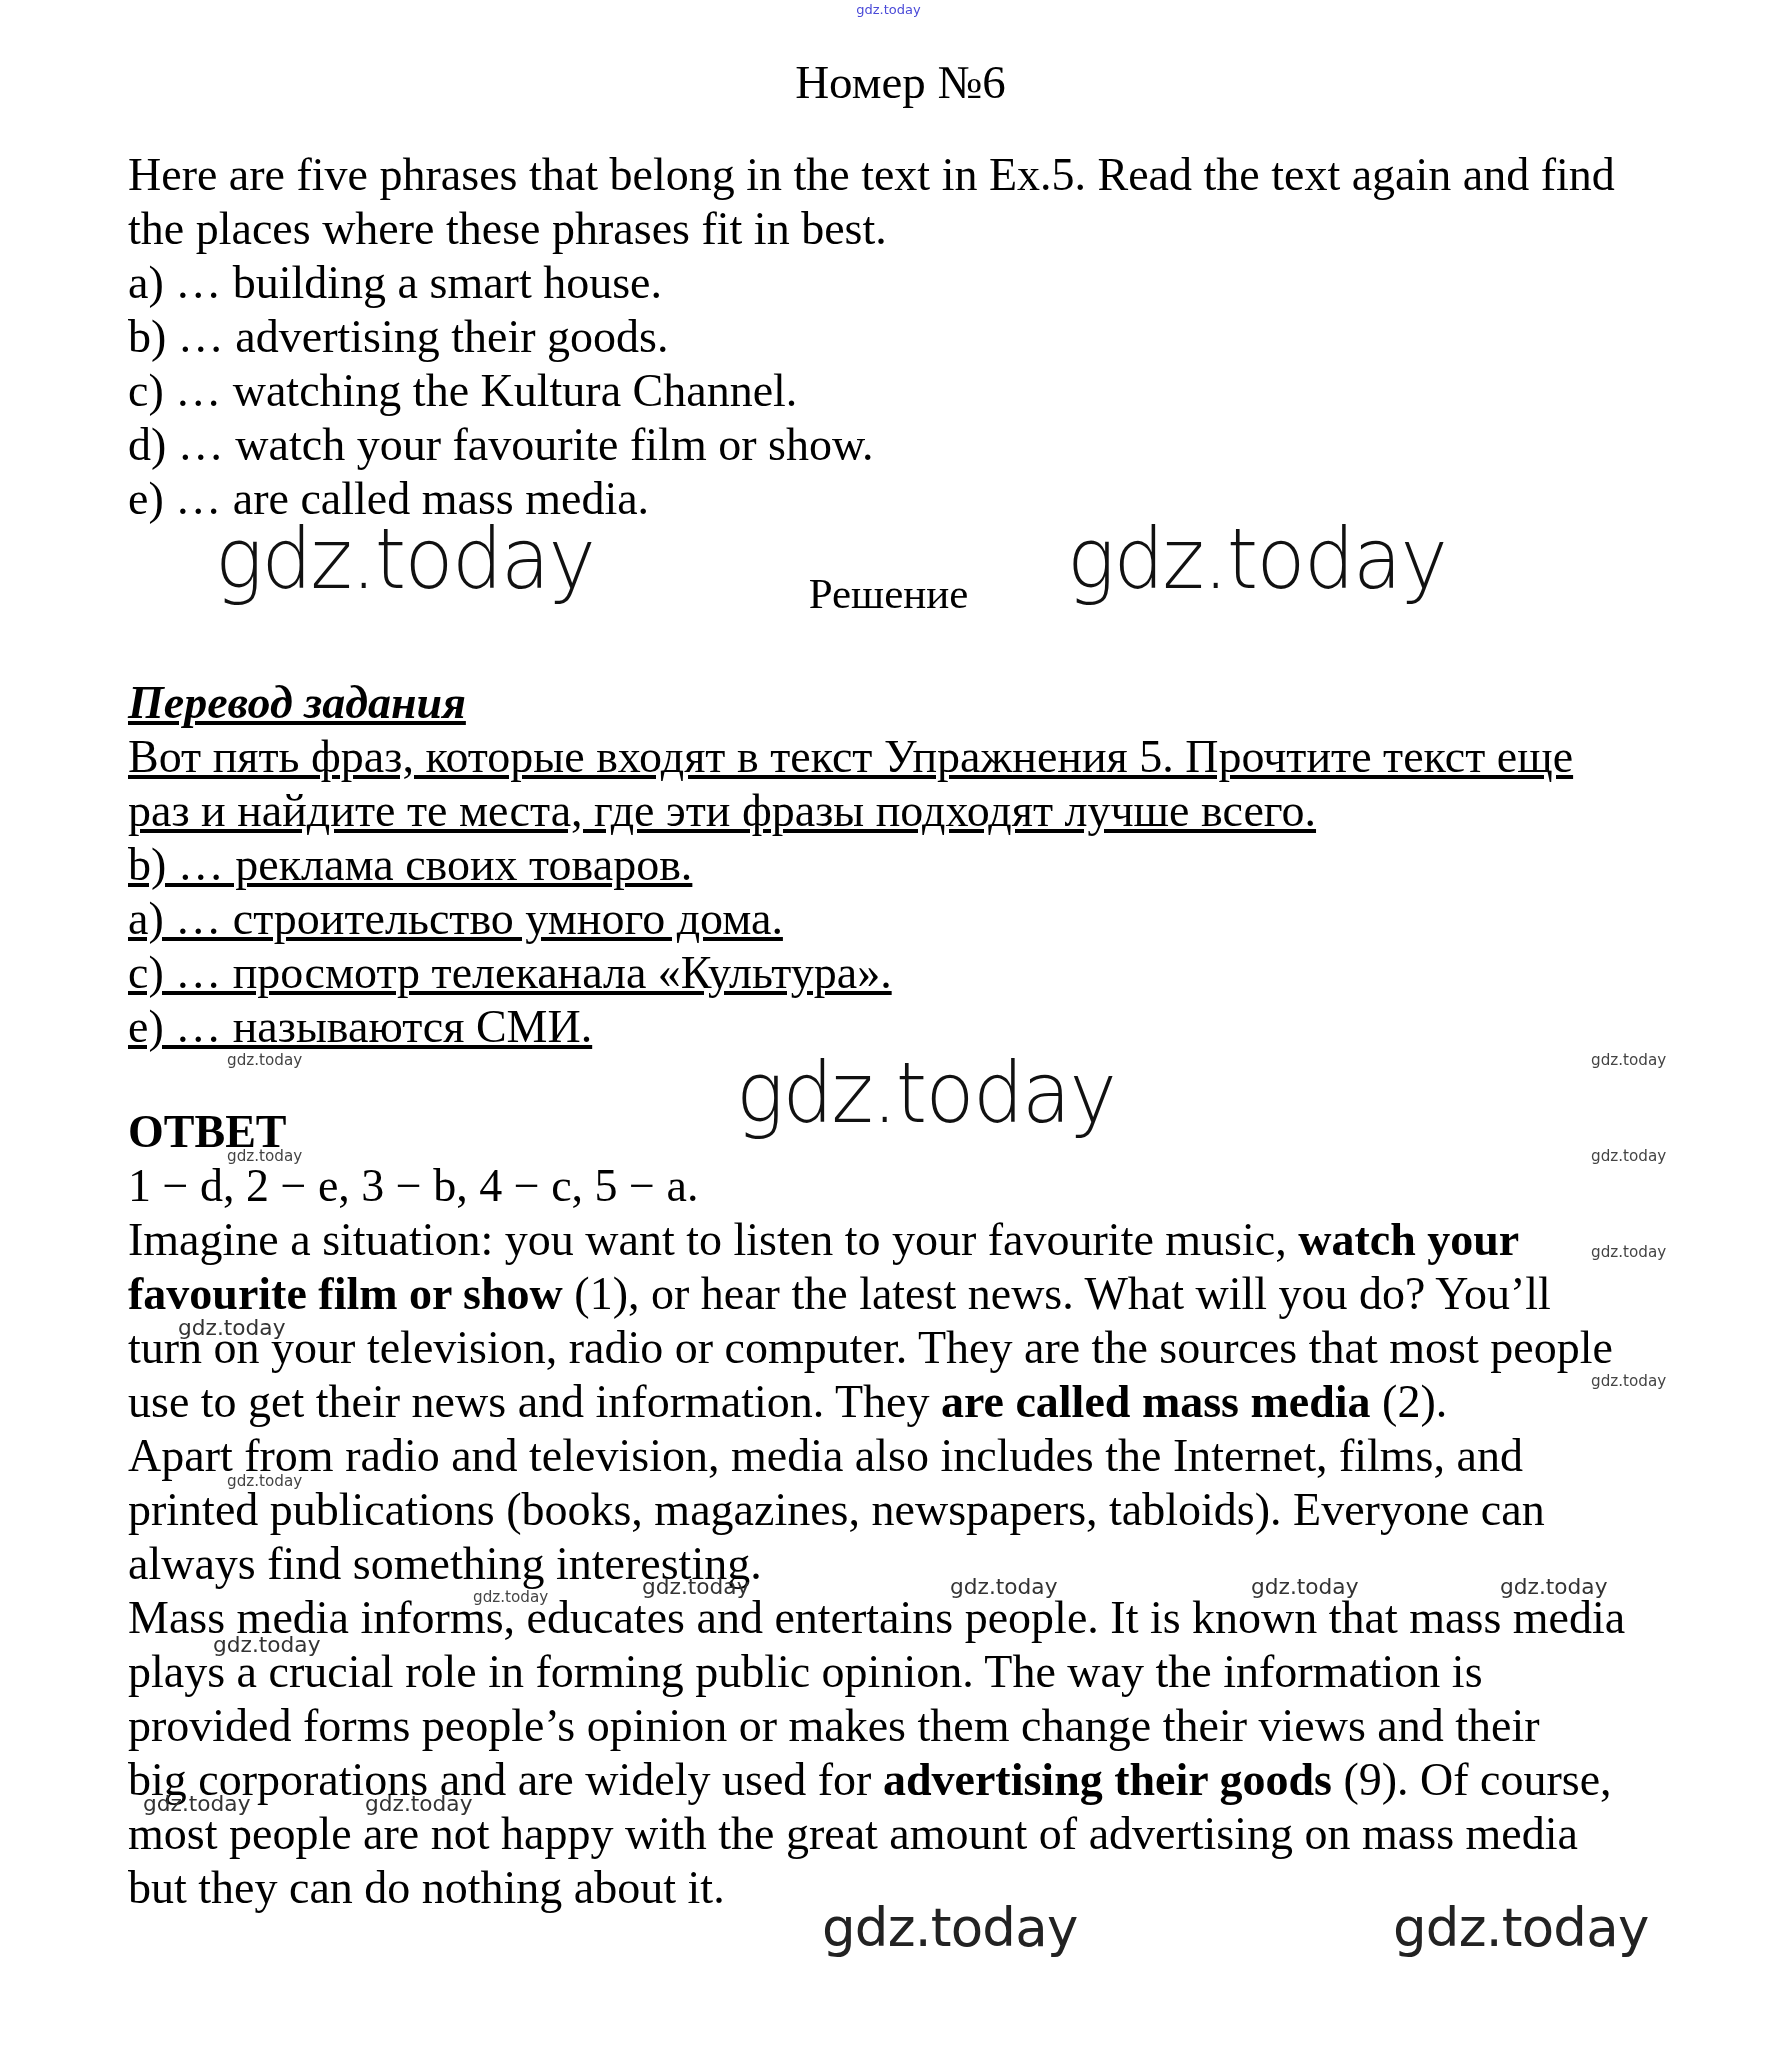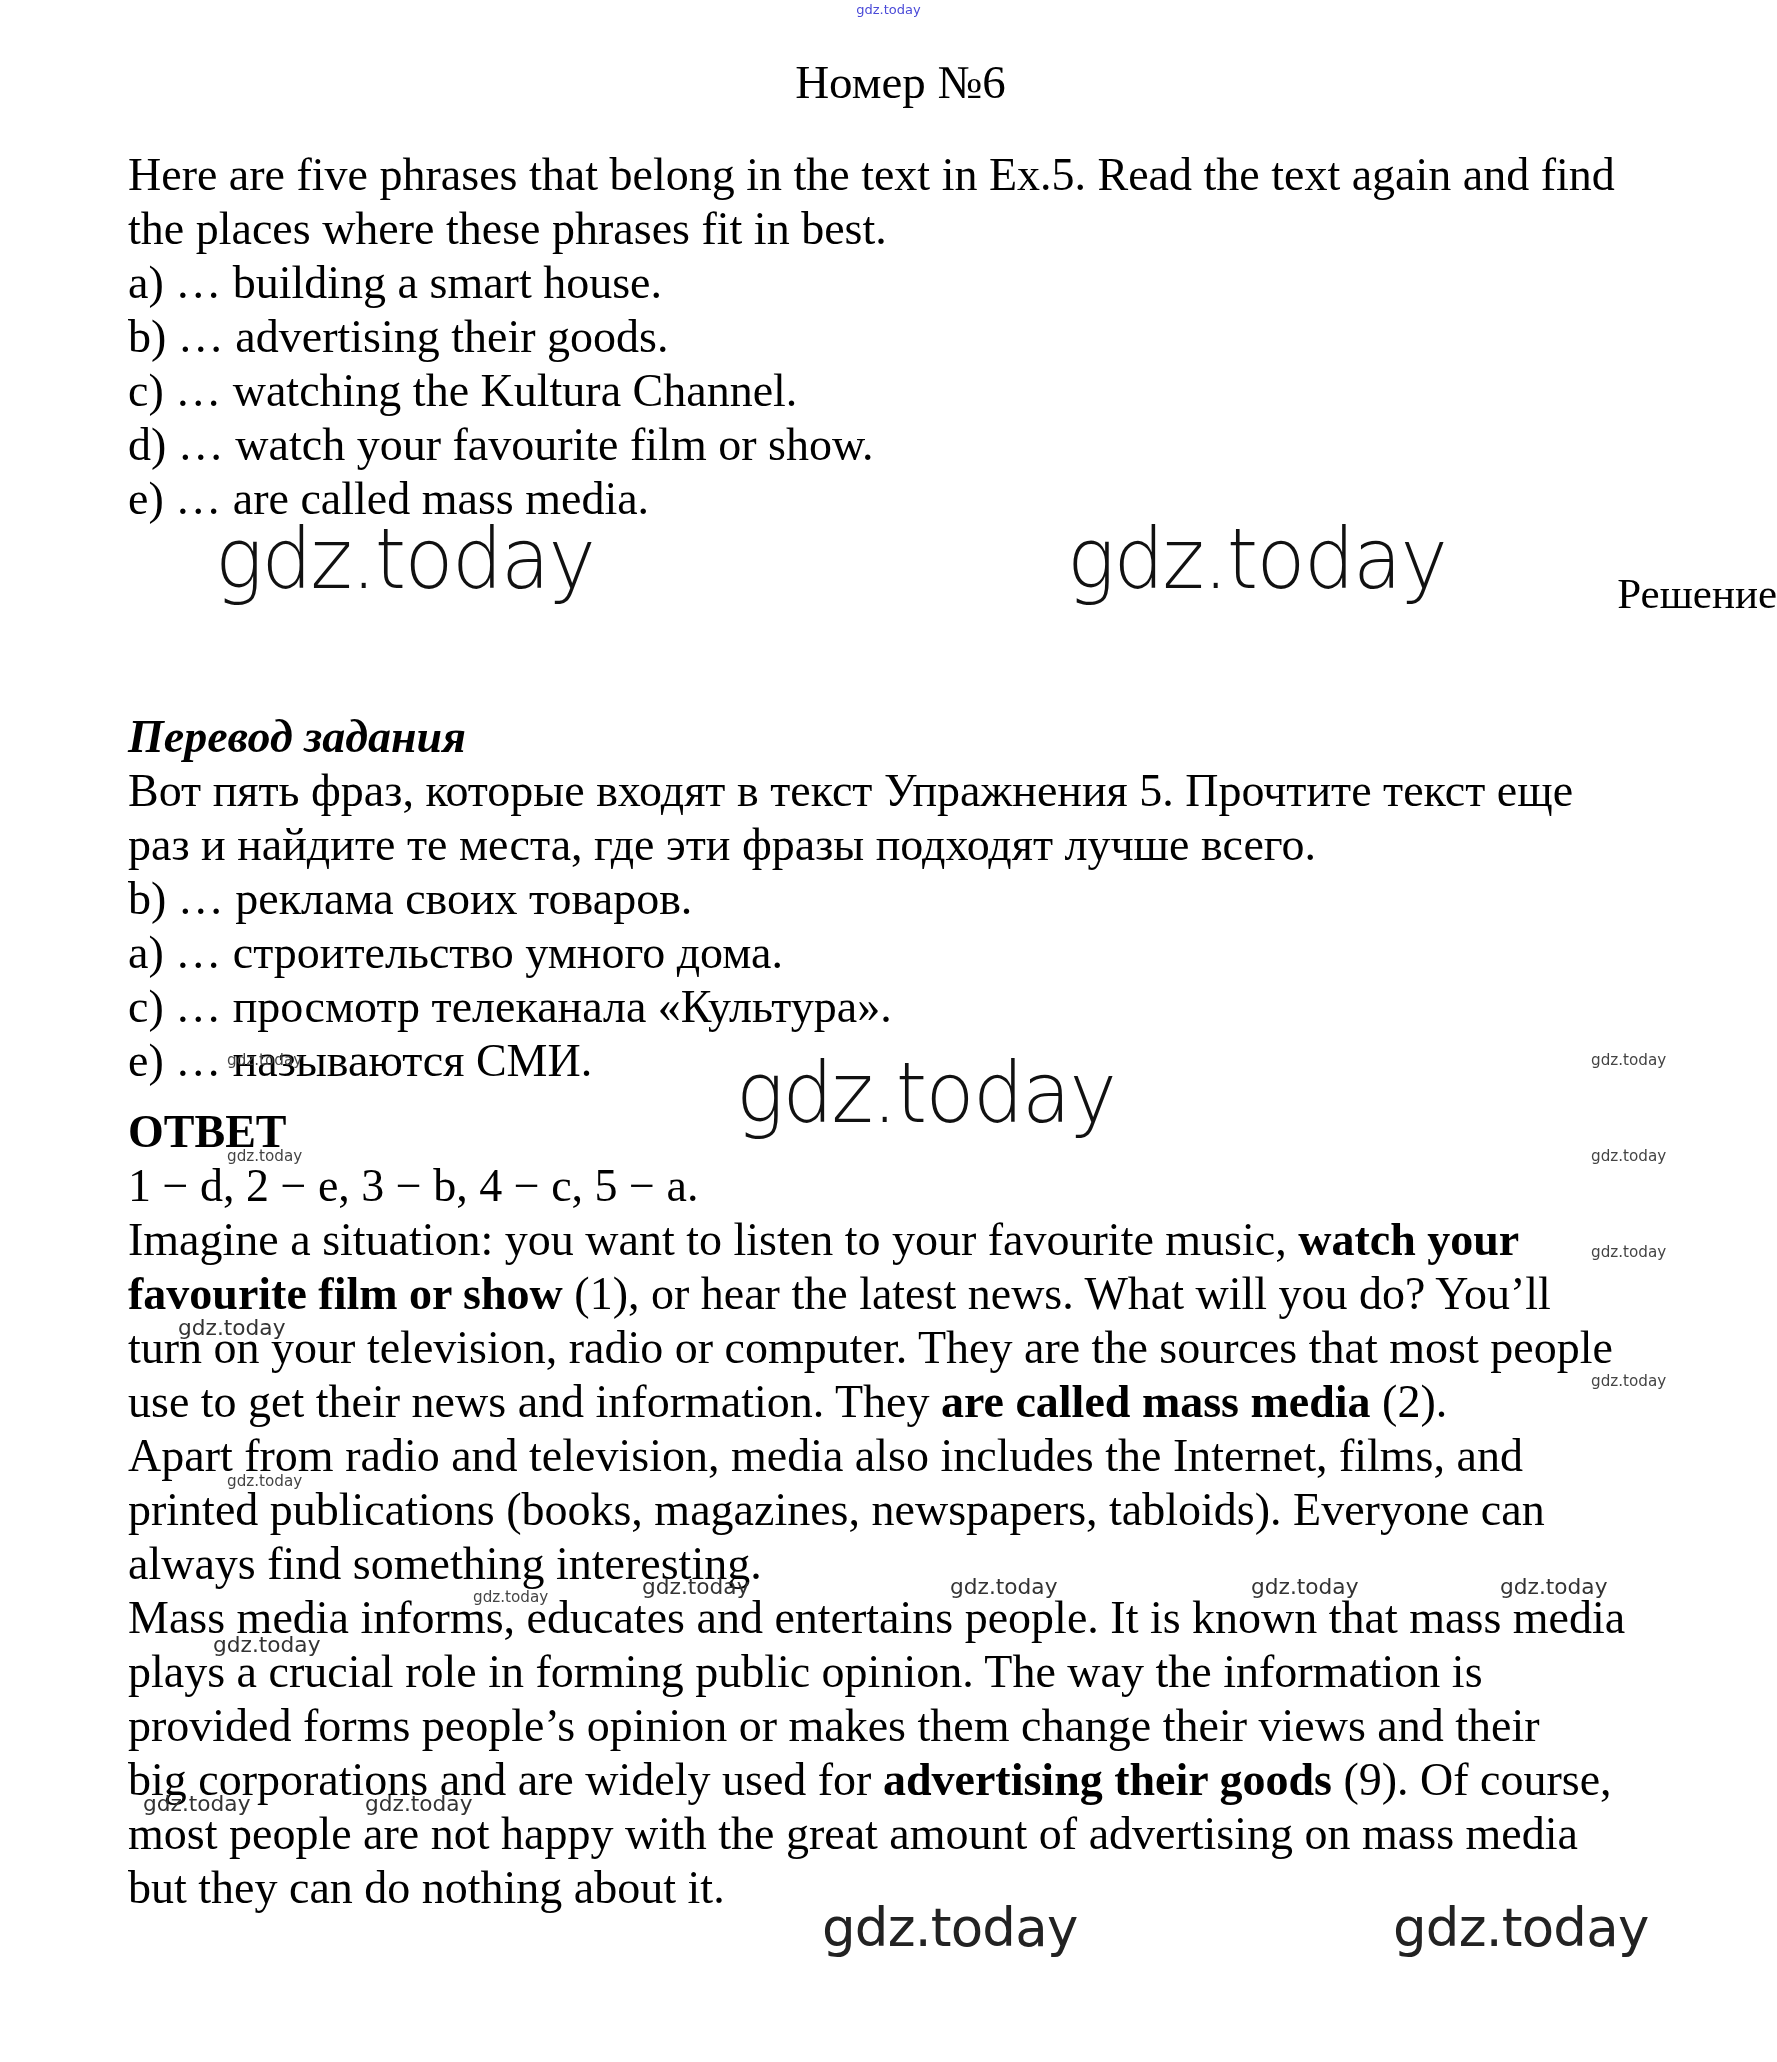--- a/index.html
+++ b/index.html
@@ -13,21 +13,21 @@
   }
   .title {
     position: absolute; top: 50px; left: 12px; width: 1777px; text-align: center;
     font-size: 47px; line-height: 64px;
   }
   .block { position: absolute; left: 104px; width: 1588px; font-size: 46px; line-height: 54px; }
   .line { white-space: nowrap; height: 54px; margin-left: 24px; }
   .b { font-weight: bold; }
   .heading-it { font-weight: bold; font-style: italic; }
   .solution-label {
-    position: absolute; top: 569px; left: 0; width: 1777px; text-align: right; font-size: 43px;
+    position: absolute; top: 569px; left: 0; width: 1777px; text-align: center; font-size: 43px;
   }
   .wm-big {
     position: absolute; font-family: "DejaVu Sans", sans-serif; font-weight: 200; color: #111;
     font-size: 80px; letter-spacing: -1.6px; transform: scaleY(1.05);
   }
   .wm-mid {
     position: absolute; font-family: "DejaVu Sans", sans-serif; color: #222;
     font-size: 53px; letter-spacing: -0.8px;
   }
   .wm-small {
@@ -51,21 +51,21 @@
   <div class="line">b) … advertising their goods.</div>
   <div class="line">c) … watching the Kultura Channel.</div>
   <div class="line">d) … watch your favourite film or show.</div>
   <div class="line">e) … are called mass media.</div>
 </div>
 
 <div class="wm-big" style="top:513px; left:215px;">gdz.today</div>
 <div class="wm-big" style="top:513px; left:1067px;">gdz.today</div>
 <div class="solution-label">Решение</div>
 
-<div class="block" style="top:710px;">
+<div class="block" style="top:676px;text-decoration:underline;">
   <div class="line heading-it">Перевод задания</div>
   <div class="line">Вот пять фраз, которые входят в текст Упражнения 5. Прочтите текст еще</div>
   <div class="line">раз и найдите те места, где эти фразы подходят лучше всего.</div>
   <div class="line">b) … реклама своих товаров.</div>
   <div class="line">a) … строительство умного дома.</div>
   <div class="line">c) … просмотр телеканала «Культура».</div>
   <div class="line">e) … называются СМИ.</div>
 </div>
 
 <div class="wm-big" style="top:1047px; left:736px;">gdz.today</div>

